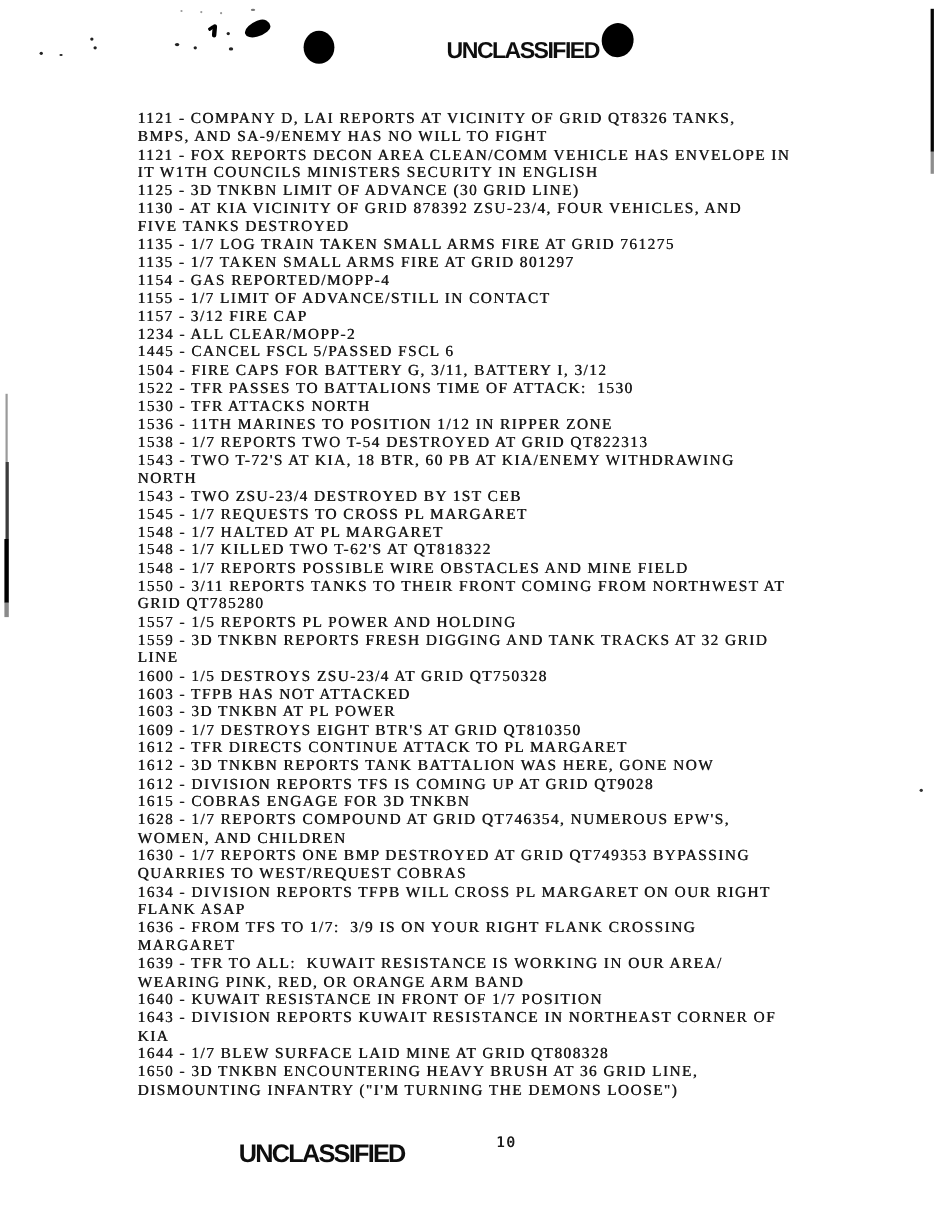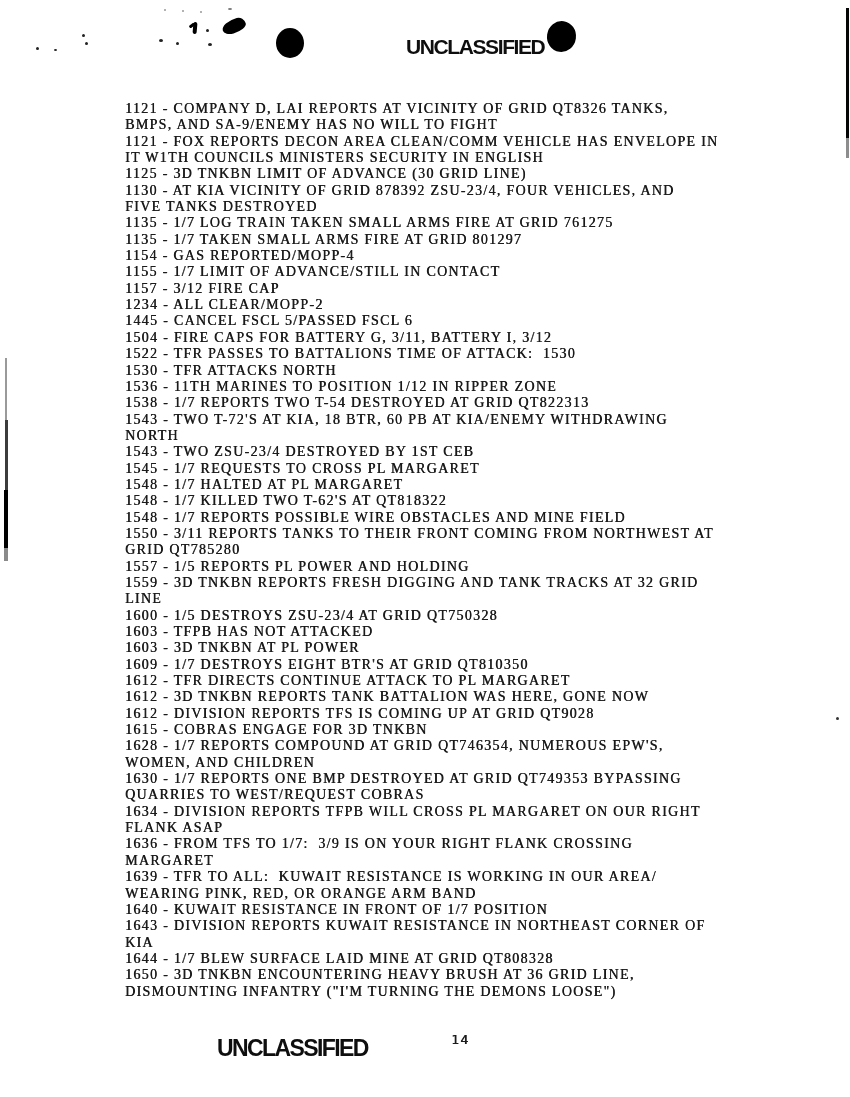--- a/index.html
+++ b/index.html
@@ -91,15 +91,15 @@
   <div class="edge-right-black"></div>
   <div class="edge-right-gray"></div>
   <div class="edge-left-faint"></div>
   <div class="edge-left-mid"></div>
   <div class="edge-left-black"></div>
   <div class="edge-left-tail"></div>
 
   <div class="log-text"><div class="log-line">1121 - COMPANY D, LAI REPORTS AT VICINITY OF GRID QT8326 TANKS,</div><div class="log-line">BMPS, AND SA-9/ENEMY HAS NO WILL TO FIGHT</div><div class="log-line">1121 - FOX REPORTS DECON AREA CLEAN/COMM VEHICLE HAS ENVELOPE IN</div><div class="log-line">IT W1TH COUNCILS MINISTERS SECURITY IN ENGLISH</div><div class="log-line">1125 - 3D TNKBN LIMIT OF ADVANCE (30 GRID LINE)</div><div class="log-line">1130 - AT KIA VICINITY OF GRID 878392 ZSU-23/4, FOUR VEHICLES, AND</div><div class="log-line">FIVE TANKS DESTROYED</div><div class="log-line">1135 - 1/7 LOG TRAIN TAKEN SMALL ARMS FIRE AT GRID 761275</div><div class="log-line">1135 - 1/7 TAKEN SMALL ARMS FIRE AT GRID 801297</div><div class="log-line">1154 - GAS REPORTED/MOPP-4</div><div class="log-line">1155 - 1/7 LIMIT OF ADVANCE/STILL IN CONTACT</div><div class="log-line">1157 - 3/12 FIRE CAP</div><div class="log-line">1234 - ALL CLEAR/MOPP-2</div><div class="log-line">1445 - CANCEL FSCL 5/PASSED FSCL 6</div><div class="log-line">1504 - FIRE CAPS FOR BATTERY G, 3/11, BATTERY I, 3/12</div><div class="log-line">1522 - TFR PASSES TO BATTALIONS TIME OF ATTACK:  1530</div><div class="log-line">1530 - TFR ATTACKS NORTH</div><div class="log-line">1536 - 11TH MARINES TO POSITION 1/12 IN RIPPER ZONE</div><div class="log-line">1538 - 1/7 REPORTS TWO T-54 DESTROYED AT GRID QT822313</div><div class="log-line">1543 - TWO T-72'S AT KIA, 18 BTR, 60 PB AT KIA/ENEMY WITHDRAWING</div><div class="log-line">NORTH</div><div class="log-line">1543 - TWO ZSU-23/4 DESTROYED BY 1ST CEB</div><div class="log-line">1545 - 1/7 REQUESTS TO CROSS PL MARGARET</div><div class="log-line">1548 - 1/7 HALTED AT PL MARGARET</div><div class="log-line">1548 - 1/7 KILLED TWO T-62'S AT QT818322</div><div class="log-line">1548 - 1/7 REPORTS POSSIBLE WIRE OBSTACLES AND MINE FIELD</div><div class="log-line">1550 - 3/11 REPORTS TANKS TO THEIR FRONT COMING FROM NORTHWEST AT</div><div class="log-line">GRID QT785280</div><div class="log-line">1557 - 1/5 REPORTS PL POWER AND HOLDING</div><div class="log-line">1559 - 3D TNKBN REPORTS FRESH DIGGING AND TANK TRACKS AT 32 GRID</div><div class="log-line">LINE</div><div class="log-line">1600 - 1/5 DESTROYS ZSU-23/4 AT GRID QT750328</div><div class="log-line">1603 - TFPB HAS NOT ATTACKED</div><div class="log-line">1603 - 3D TNKBN AT PL POWER</div><div class="log-line">1609 - 1/7 DESTROYS EIGHT BTR'S AT GRID QT810350</div><div class="log-line">1612 - TFR DIRECTS CONTINUE ATTACK TO PL MARGARET</div><div class="log-line">1612 - 3D TNKBN REPORTS TANK BATTALION WAS HERE, GONE NOW</div><div class="log-line">1612 - DIVISION REPORTS TFS IS COMING UP AT GRID QT9028</div><div class="log-line">1615 - COBRAS ENGAGE FOR 3D TNKBN</div><div class="log-line">1628 - 1/7 REPORTS COMPOUND AT GRID QT746354, NUMEROUS EPW'S,</div><div class="log-line">WOMEN, AND CHILDREN</div><div class="log-line">1630 - 1/7 REPORTS ONE BMP DESTROYED AT GRID QT749353 BYPASSING</div><div class="log-line">QUARRIES TO WEST/REQUEST COBRAS</div><div class="log-line">1634 - DIVISION REPORTS TFPB WILL CROSS PL MARGARET ON OUR RIGHT</div><div class="log-line">FLANK ASAP</div><div class="log-line">1636 - FROM TFS TO 1/7:  3/9 IS ON YOUR RIGHT FLANK CROSSING</div><div class="log-line">MARGARET</div><div class="log-line">1639 - TFR TO ALL:  KUWAIT RESISTANCE IS WORKING IN OUR AREA/</div><div class="log-line">WEARING PINK, RED, OR ORANGE ARM BAND</div><div class="log-line">1640 - KUWAIT RESISTANCE IN FRONT OF 1/7 POSITION</div><div class="log-line">1643 - DIVISION REPORTS KUWAIT RESISTANCE IN NORTHEAST CORNER OF</div><div class="log-line">KIA</div><div class="log-line">1644 - 1/7 BLEW SURFACE LAID MINE AT GRID QT808328</div><div class="log-line">1650 - 3D TNKBN ENCOUNTERING HEAVY BRUSH AT 36 GRID LINE,</div><div class="log-line">DISMOUNTING INFANTRY ("I'M TURNING THE DEMONS LOOSE")</div></div>
 
   <span class="footer-classification">UNCLASSIFIED</span>
-  <span class="page-number">14</span>
+  <span class="page-number">10</span>
 
 </div>
 
 </body></html>

